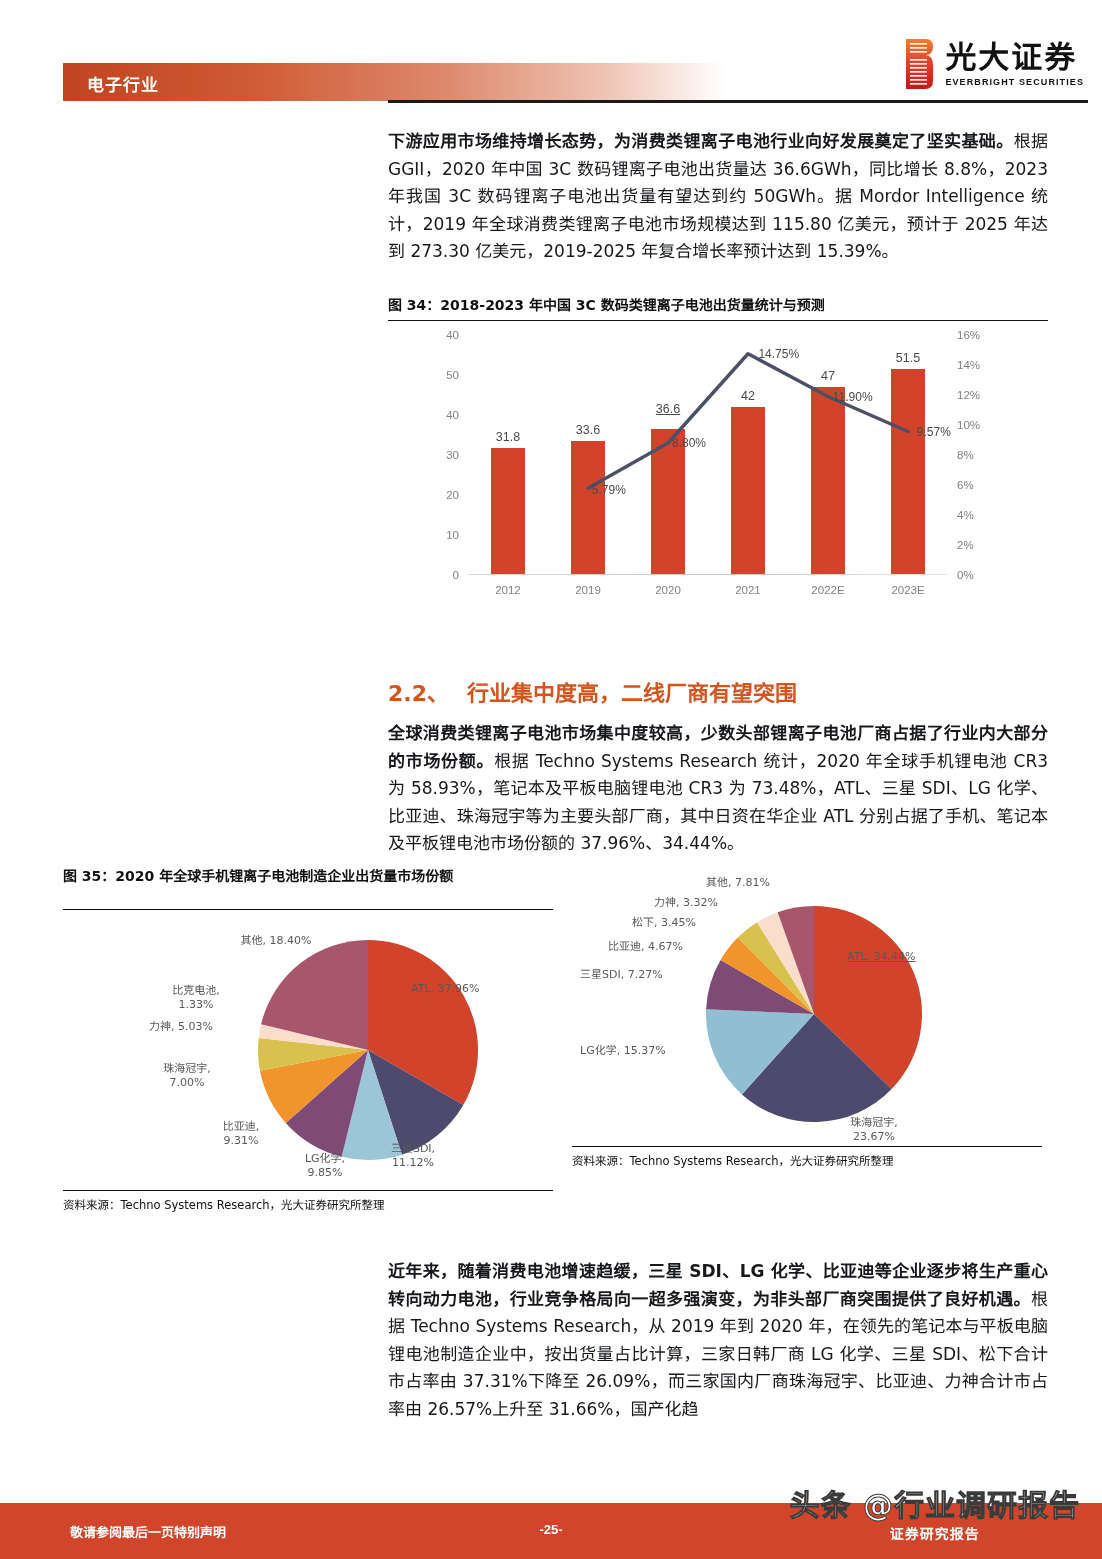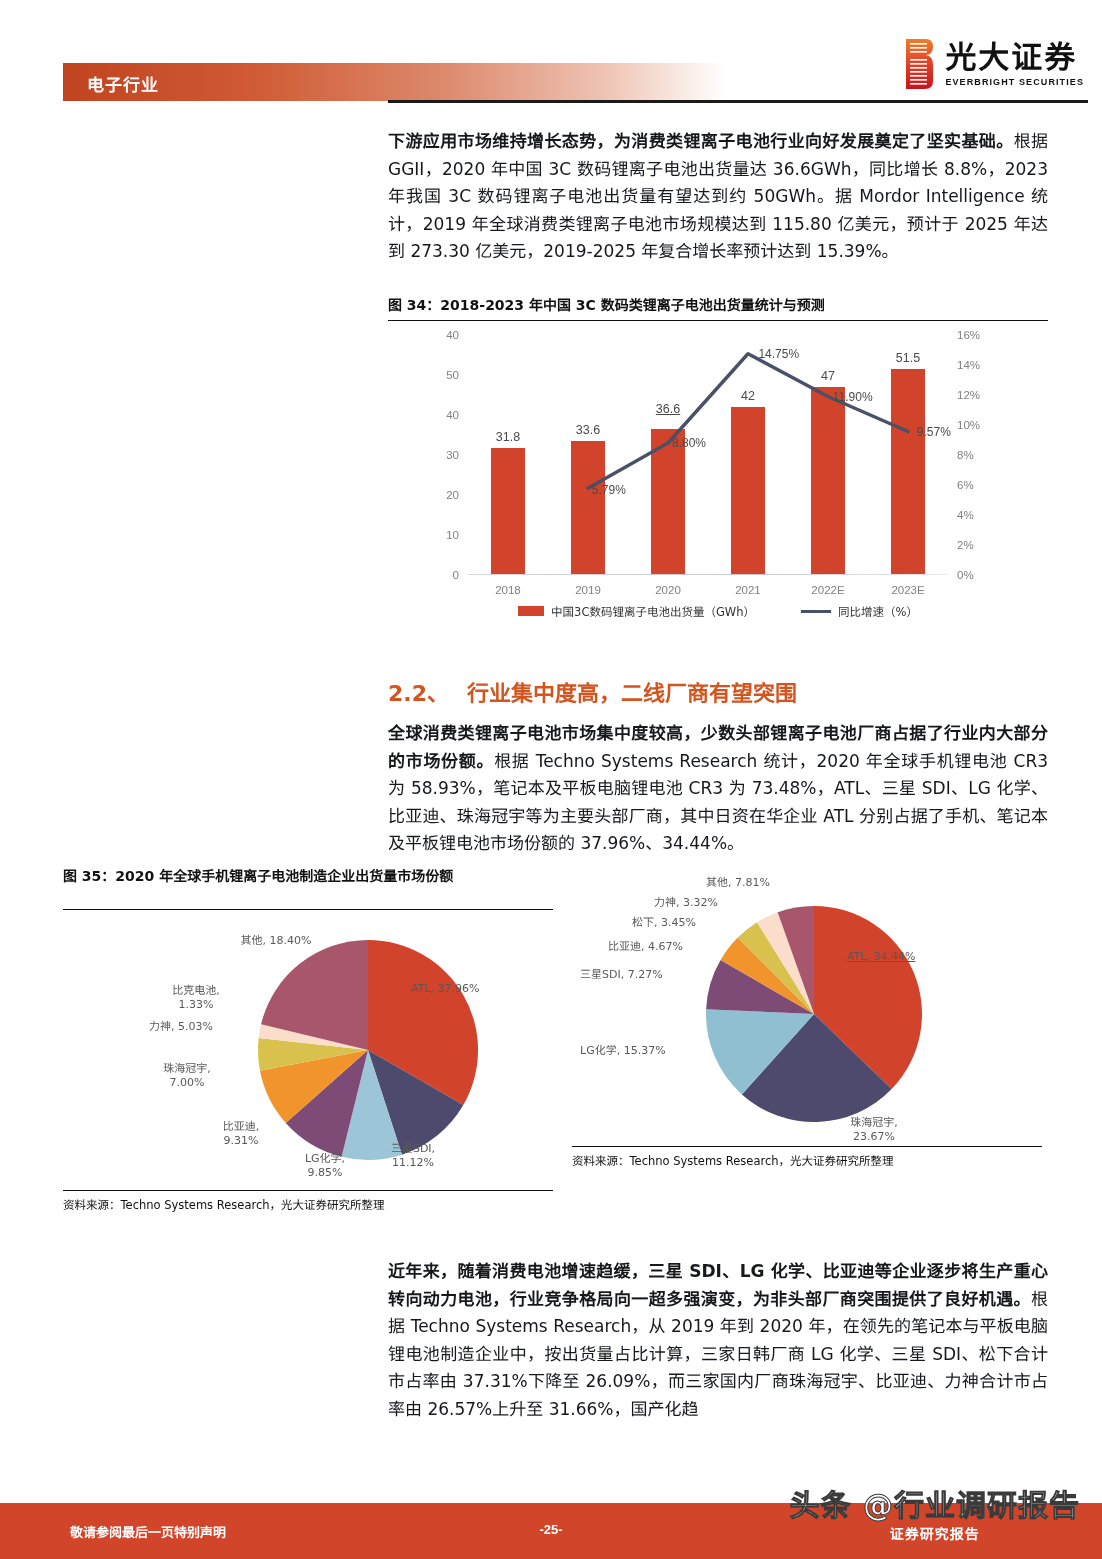--- a/index.html
+++ b/index.html
@@ -248,38 +248,28 @@
       </svg>
 
       <span class="line-lbl" style="left:25.8%; top:148px;">5.79%</span>
       <span class="line-lbl" style="left:42.5%; top:101px;">8.80%</span>
       <span class="line-lbl" style="left:60.5%; top:12px;">14.75%</span>
       <span class="line-lbl" style="left:76%;   top:55px;">11.90%</span>
       <span class="line-lbl" style="left:93.5%; top:90px;">9.57%</span>
 
       <div class="axis-base"></div>
 
-      <span class="xtick" style="left:8.33%">2018</span>
+      <span class="xtick" style="left:8.33%">2012</span>
       <span class="xtick" style="left:25%">2019</span>
       <span class="xtick" style="left:41.67%">2020</span>
       <span class="xtick" style="left:58.33%">2021</span>
       <span class="xtick" style="left:75%">2022E</span>
       <span class="xtick" style="left:91.67%">2023E</span>
     </div>
 
-    <div class="c34-legend">
-      <span class="lg-item">
-        <i class="lg-swatch-bar"></i>
-        <span>中国3C数码锂离子电池出货量（GWh）</span>
-      </span>
-      <span class="lg-item">
-        <i class="lg-swatch-line"></i>
-        <span>同比增速（%）</span>
-      </span>
-    </div>
   </div>
 
 </div>
 
 <div class="body-col" style="top:675px;">
   <div class="sec-heading">
     <span class="num">2.2、</span><span>行业集中度高，二线厂商有望突围</span>
   </div>
 </div>
 

